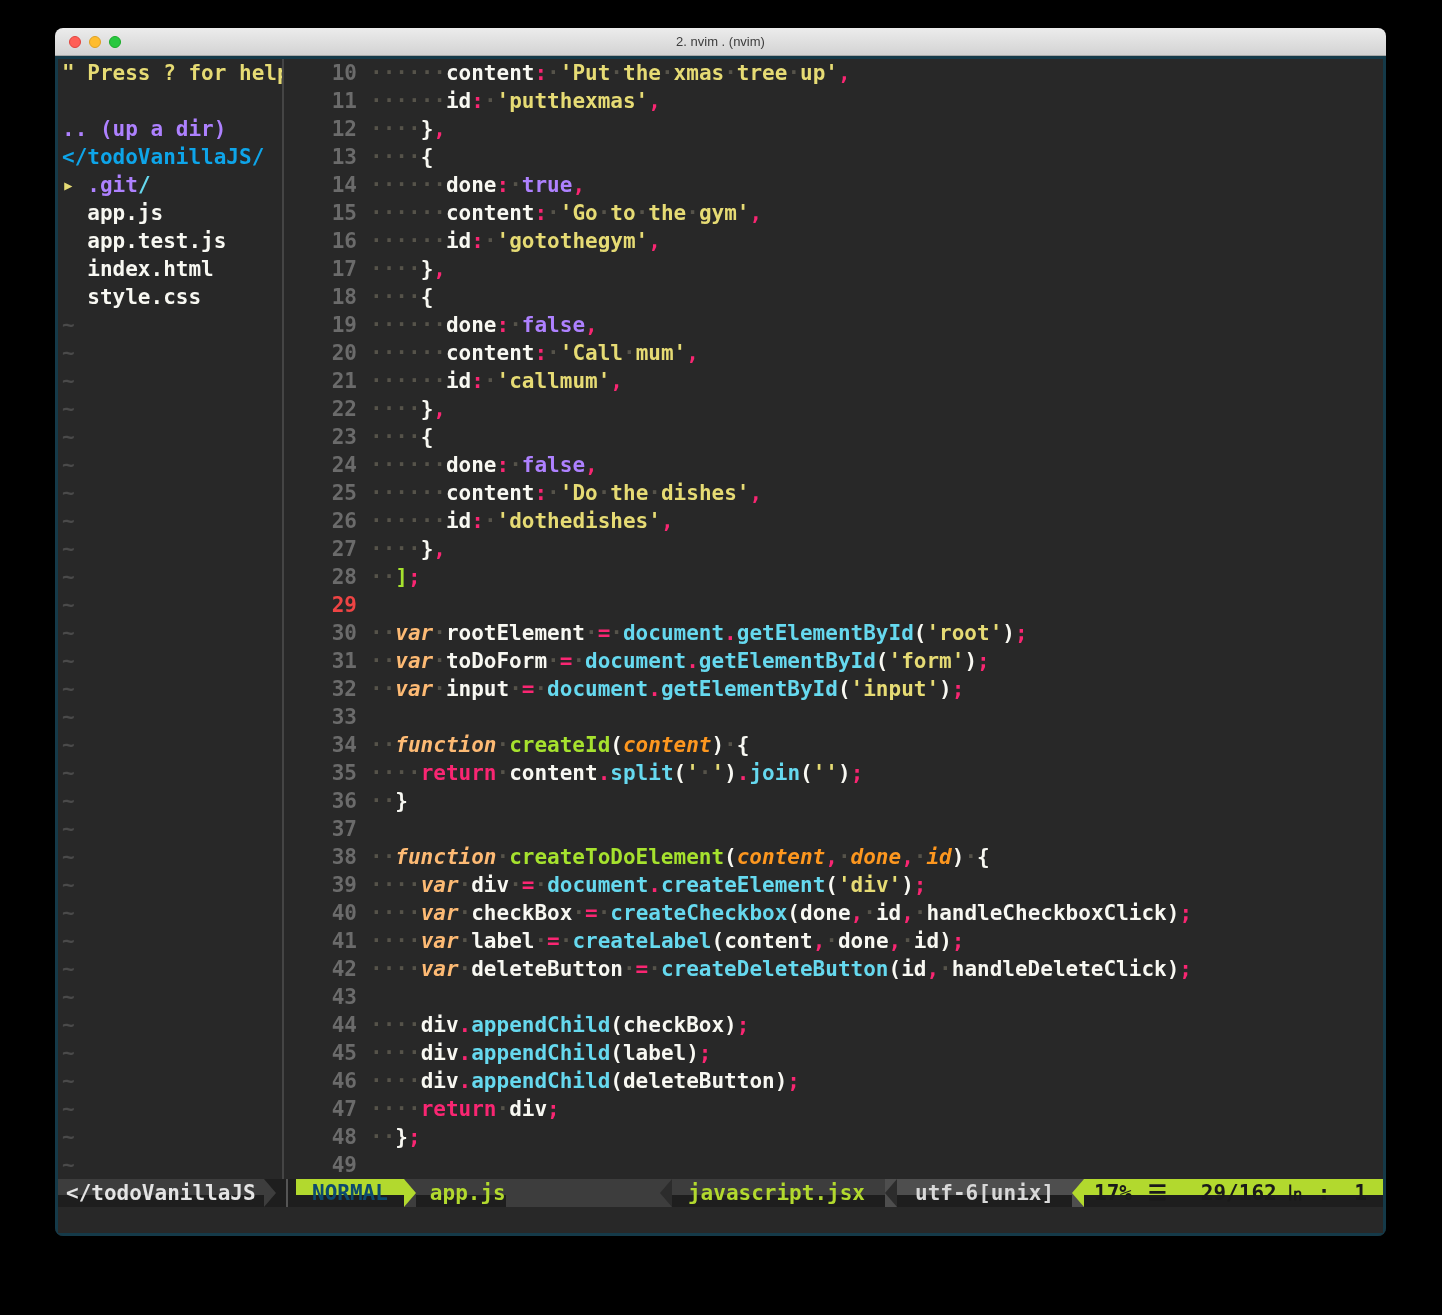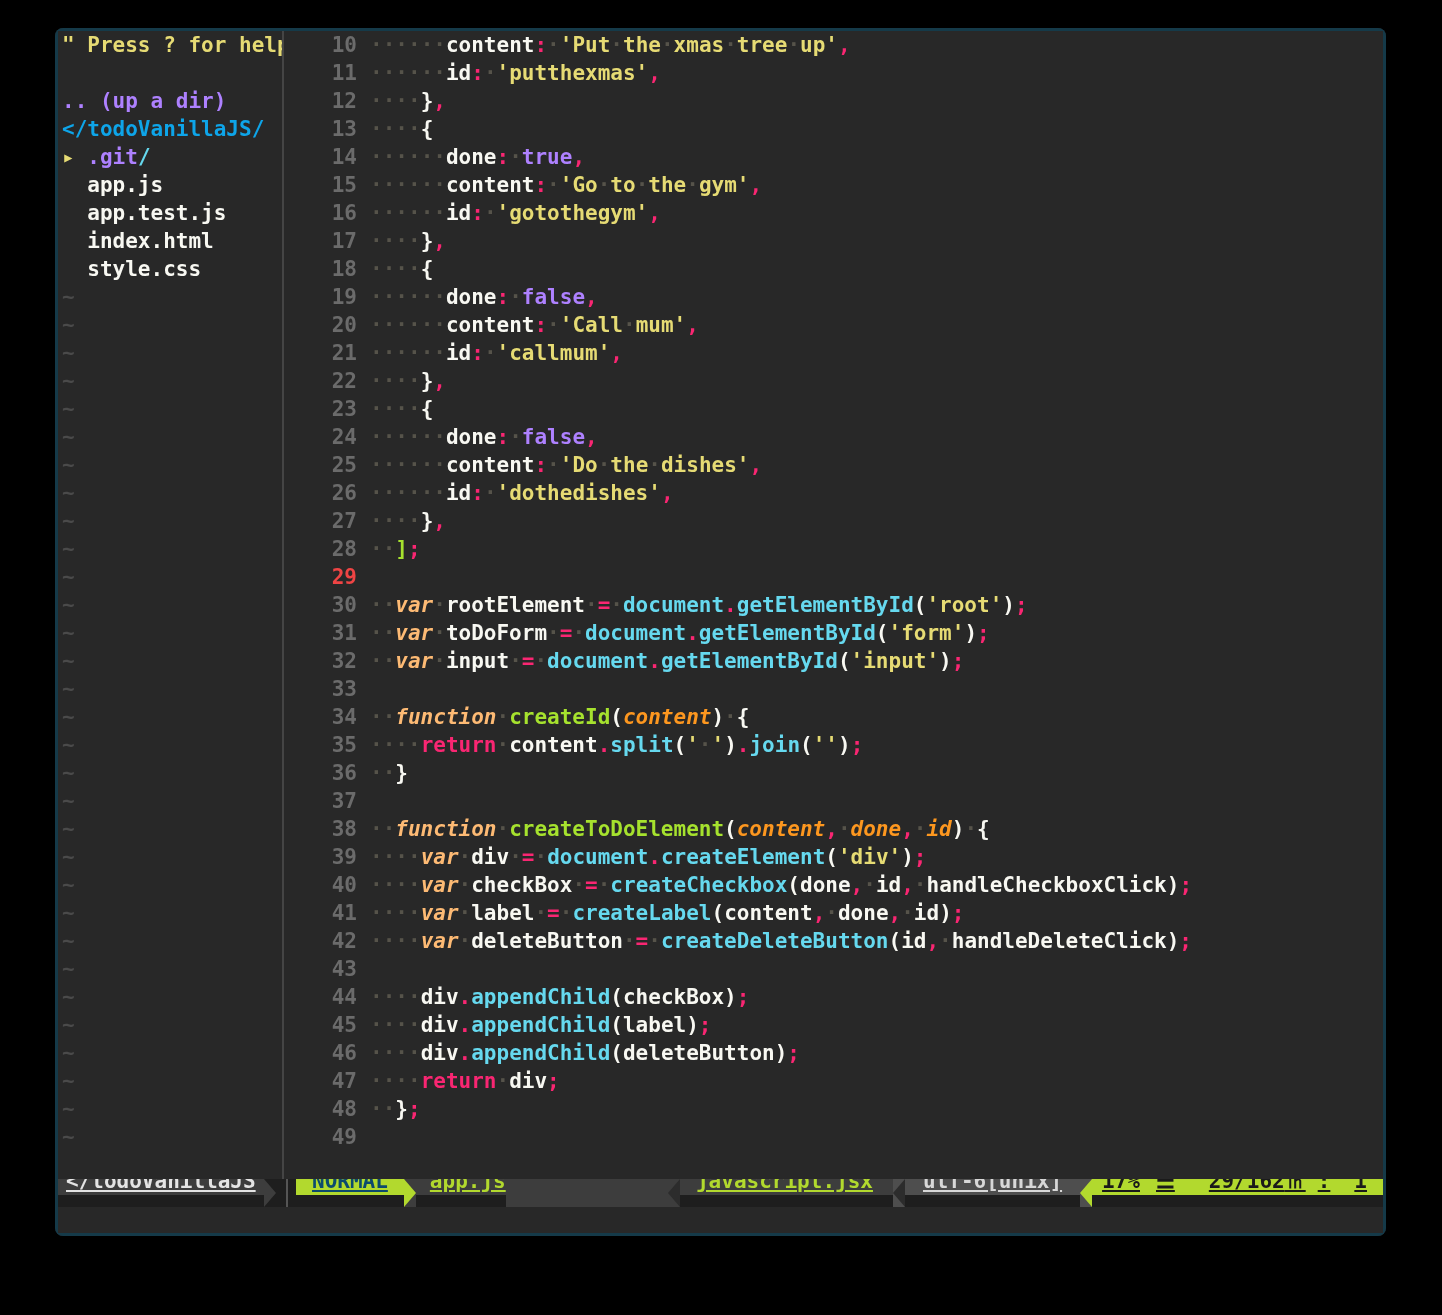--- a/index.html
+++ b/index.html
@@ -64,52 +64,60 @@
   .s-dir   { color:#ae81ff; }
   .s-root  { color:#0ea5e9; }
   .s-arrow { color:#e6db74; }
   .s-slash { color:#66d9ef; }
   .s-file  { color:#f8f8f2; }
   .s-plain { color:#f8f8f2; }
   .s-tilde { color:#4a4a4a; }
 
   
   .statusline { height:28px; flex:0 0 28px; display:flex; background:#1e1e1e; overflow:hidden; }
-  .seg { display:flex; align-items:flex-end; height:16px;text-decoration:underline; }
+  .seg { display:flex; align-items:flex-start; height:16px; }
   .sl-tree { width:206px; flex:0 0 206px; background:#3d3d3d; color:#e4e4e4; padding-left:8px; }
   .arr-r-gray  { width:0; height:0; border-top:14px solid transparent; border-bottom:14px solid transparent; border-left:12px solid #3d3d3d; }
   .sl-gap   { width:10px; flex:0 0 10px; background:#1e1e1e; }
   .sl-vline { width:2px; flex:0 0 2px; background:#555; }
   .sl-gap2  { width:8px; flex:0 0 8px; background:#1e1e1e; }
   .sl-mode  { background:var(--lime); color:#0c4a6e; padding:0 16px; }
   .arr-r-lime { width:0; height:0; border-top:14px solid transparent; border-bottom:14px solid transparent; border-left:12px solid var(--lime); background:#3d3d3d; }
   .sl-file  { background:#3d3d3d; color:var(--lime); padding:0 0 0 14px; }
   .sl-fill  { flex:1; background:#3d3d3d; }
   .chev-l   { width:0; height:0; border-top:14px solid transparent; border-bottom:14px solid transparent; border-right:12px solid #2c2c2c; background:#3d3d3d; }
   .sl-ft    { background:#3d3d3d; color:var(--lime); padding:0 20px 0 16px; }
   .chev-l2  { width:0; height:0; border-top:14px solid transparent; border-bottom:14px solid transparent; border-right:12px solid #2c2c2c; background:#4e4e4e; }
   .sl-enc   { background:#4e4e4e; color:#d8d8d8; padding:0 18px; }
   .arr-l-lime { width:0; height:0; border-top:14px solid transparent; border-bottom:14px solid transparent; border-right:12px solid var(--lime); background:#4e4e4e; }
   .sl-pos   { background:var(--lime); color:#1a1a1a; padding:0 16px 0 10px; flex:0 0 auto; }
   .sl-pos span { display:inline-block; }
   .sp-pct { margin-right:16px; }
   .sp-lsym{ margin-right:34px; }
-  .sp-lin { margin-right:0; }
+  .sp-lin { margin-right:8px; }
   .sp-max { margin-right:12px; }
   .sp-col { margin-right:24px; }
 
   .cmdline { height:26px; flex:0 0 26px; background:#282828; }
 
   :root { --lime:#b2d92e; }
 </style>
 </head>
 <body>
 
 <div class="window">
 
+  <div class="titlebar">
+    <div class="traffic">
+      <div class="tl red"></div>
+      <div class="tl yellow"></div>
+      <div class="tl green"></div>
+    </div>
+    <div class="title-text">2. nvim . (nvim)</div>
+  </div>
 
   <div class="terminal">
     <div class="main">
       <div class="sidebar" id="sidebar"><div class="row"><span class="s-help">" Press ? for help</span></div><div class="row"></div><div class="row"><span class="s-dir">.. (up a dir)</span></div><div class="row"><span class="s-root">&lt;/todoVanillaJS/</span></div><div class="row"><span class="s-arrow">▸</span><span class="s-plain"> </span><span class="s-dir">.git</span><span class="s-slash">/</span></div><div class="row"><span class="s-plain">  </span><span class="s-file">app.js</span></div><div class="row"><span class="s-plain">  </span><span class="s-file">app.test.js</span></div><div class="row"><span class="s-plain">  </span><span class="s-file">index.html</span></div><div class="row"><span class="s-plain">  </span><span class="s-file">style.css</span></div><div class="row"><span class="s-tilde">~</span></div><div class="row"><span class="s-tilde">~</span></div><div class="row"><span class="s-tilde">~</span></div><div class="row"><span class="s-tilde">~</span></div><div class="row"><span class="s-tilde">~</span></div><div class="row"><span class="s-tilde">~</span></div><div class="row"><span class="s-tilde">~</span></div><div class="row"><span class="s-tilde">~</span></div><div class="row"><span class="s-tilde">~</span></div><div class="row"><span class="s-tilde">~</span></div><div class="row"><span class="s-tilde">~</span></div><div class="row"><span class="s-tilde">~</span></div><div class="row"><span class="s-tilde">~</span></div><div class="row"><span class="s-tilde">~</span></div><div class="row"><span class="s-tilde">~</span></div><div class="row"><span class="s-tilde">~</span></div><div class="row"><span class="s-tilde">~</span></div><div class="row"><span class="s-tilde">~</span></div><div class="row"><span class="s-tilde">~</span></div><div class="row"><span class="s-tilde">~</span></div><div class="row"><span class="s-tilde">~</span></div><div class="row"><span class="s-tilde">~</span></div><div class="row"><span class="s-tilde">~</span></div><div class="row"><span class="s-tilde">~</span></div><div class="row"><span class="s-tilde">~</span></div><div class="row"><span class="s-tilde">~</span></div><div class="row"><span class="s-tilde">~</span></div><div class="row"><span class="s-tilde">~</span></div><div class="row"><span class="s-tilde">~</span></div><div class="row"><span class="s-tilde">~</span></div><div class="row"><span class="s-tilde">~</span></div></div>
       <div class="vsep"></div>
       <div class="code" id="code"><div class="line"><span class="ln">10</span><span class="t-sp">·</span><span class="t-sp">·</span><span class="t-sp">·</span><span class="t-sp">·</span><span class="t-sp">·</span><span class="t-sp">·</span><span class="t-id">content</span><span class="t-pun">:</span><span class="t-sp">·</span><span class="t-str">'Put</span><span class="t-sp">·</span><span class="t-str">the</span><span class="t-sp">·</span><span class="t-str">xmas</span><span class="t-sp">·</span><span class="t-str">tree</span><span class="t-sp">·</span><span class="t-str">up'</span><span class="t-pun">,</span></div><div class="line"><span class="ln">11</span><span class="t-sp">·</span><span class="t-sp">·</span><span class="t-sp">·</span><span class="t-sp">·</span><span class="t-sp">·</span><span class="t-sp">·</span><span class="t-id">id</span><span class="t-pun">:</span><span class="t-sp">·</span><span class="t-str">'putthexmas'</span><span class="t-pun">,</span></div><div class="line"><span class="ln">12</span><span class="t-sp">·</span><span class="t-sp">·</span><span class="t-sp">·</span><span class="t-sp">·</span><span class="t-id">}</span><span class="t-pun">,</span></div><div class="line"><span class="ln">13</span><span class="t-sp">·</span><span class="t-sp">·</span><span class="t-sp">·</span><span class="t-sp">·</span><span class="t-id">{</span></div><div class="line"><span class="ln">14</span><span class="t-sp">·</span><span class="t-sp">·</span><span class="t-sp">·</span><span class="t-sp">·</span><span class="t-sp">·</span><span class="t-sp">·</span><span class="t-id">done</span><span class="t-pun">:</span><span class="t-sp">·</span><span class="t-con">true</span><span class="t-pun">,</span></div><div class="line"><span class="ln">15</span><span class="t-sp">·</span><span class="t-sp">·</span><span class="t-sp">·</span><span class="t-sp">·</span><span class="t-sp">·</span><span class="t-sp">·</span><span class="t-id">content</span><span class="t-pun">:</span><span class="t-sp">·</span><span class="t-str">'Go</span><span class="t-sp">·</span><span class="t-str">to</span><span class="t-sp">·</span><span class="t-str">the</span><span class="t-sp">·</span><span class="t-str">gym'</span><span class="t-pun">,</span></div><div class="line"><span class="ln">16</span><span class="t-sp">·</span><span class="t-sp">·</span><span class="t-sp">·</span><span class="t-sp">·</span><span class="t-sp">·</span><span class="t-sp">·</span><span class="t-id">id</span><span class="t-pun">:</span><span class="t-sp">·</span><span class="t-str">'gotothegym'</span><span class="t-pun">,</span></div><div class="line"><span class="ln">17</span><span class="t-sp">·</span><span class="t-sp">·</span><span class="t-sp">·</span><span class="t-sp">·</span><span class="t-id">}</span><span class="t-pun">,</span></div><div class="line"><span class="ln">18</span><span class="t-sp">·</span><span class="t-sp">·</span><span class="t-sp">·</span><span class="t-sp">·</span><span class="t-id">{</span></div><div class="line"><span class="ln">19</span><span class="t-sp">·</span><span class="t-sp">·</span><span class="t-sp">·</span><span class="t-sp">·</span><span class="t-sp">·</span><span class="t-sp">·</span><span class="t-id">done</span><span class="t-pun">:</span><span class="t-sp">·</span><span class="t-con">false</span><span class="t-pun">,</span></div><div class="line"><span class="ln">20</span><span class="t-sp">·</span><span class="t-sp">·</span><span class="t-sp">·</span><span class="t-sp">·</span><span class="t-sp">·</span><span class="t-sp">·</span><span class="t-id">content</span><span class="t-pun">:</span><span class="t-sp">·</span><span class="t-str">'Call</span><span class="t-sp">·</span><span class="t-str">mum'</span><span class="t-pun">,</span></div><div class="line"><span class="ln">21</span><span class="t-sp">·</span><span class="t-sp">·</span><span class="t-sp">·</span><span class="t-sp">·</span><span class="t-sp">·</span><span class="t-sp">·</span><span class="t-id">id</span><span class="t-pun">:</span><span class="t-sp">·</span><span class="t-str">'callmum'</span><span class="t-pun">,</span></div><div class="line"><span class="ln">22</span><span class="t-sp">·</span><span class="t-sp">·</span><span class="t-sp">·</span><span class="t-sp">·</span><span class="t-id">}</span><span class="t-pun">,</span></div><div class="line"><span class="ln">23</span><span class="t-sp">·</span><span class="t-sp">·</span><span class="t-sp">·</span><span class="t-sp">·</span><span class="t-id">{</span></div><div class="line"><span class="ln">24</span><span class="t-sp">·</span><span class="t-sp">·</span><span class="t-sp">·</span><span class="t-sp">·</span><span class="t-sp">·</span><span class="t-sp">·</span><span class="t-id">done</span><span class="t-pun">:</span><span class="t-sp">·</span><span class="t-con">false</span><span class="t-pun">,</span></div><div class="line"><span class="ln">25</span><span class="t-sp">·</span><span class="t-sp">·</span><span class="t-sp">·</span><span class="t-sp">·</span><span class="t-sp">·</span><span class="t-sp">·</span><span class="t-id">content</span><span class="t-pun">:</span><span class="t-sp">·</span><span class="t-str">'Do</span><span class="t-sp">·</span><span class="t-str">the</span><span class="t-sp">·</span><span class="t-str">dishes'</span><span class="t-pun">,</span></div><div class="line"><span class="ln">26</span><span class="t-sp">·</span><span class="t-sp">·</span><span class="t-sp">·</span><span class="t-sp">·</span><span class="t-sp">·</span><span class="t-sp">·</span><span class="t-id">id</span><span class="t-pun">:</span><span class="t-sp">·</span><span class="t-str">'dothedishes'</span><span class="t-pun">,</span></div><div class="line"><span class="ln">27</span><span class="t-sp">·</span><span class="t-sp">·</span><span class="t-sp">·</span><span class="t-sp">·</span><span class="t-id">}</span><span class="t-pun">,</span></div><div class="line"><span class="ln">28</span><span class="t-sp">·</span><span class="t-sp">·</span><span class="t-brk">]</span><span class="t-pun">;</span></div><div class="line"><span class="ln cur">29</span></div><div class="line"><span class="ln">30</span><span class="t-sp">·</span><span class="t-sp">·</span><span class="t-kw">var</span><span class="t-sp">·</span><span class="t-id">rootElement</span><span class="t-sp">·</span><span class="t-pun">=</span><span class="t-sp">·</span><span class="t-fn">document</span><span class="t-pun">.</span><span class="t-fn">getElementById</span><span class="t-id">(</span><span class="t-str">'root'</span><span class="t-id">)</span><span class="t-pun">;</span></div><div class="line"><span class="ln">31</span><span class="t-sp">·</span><span class="t-sp">·</span><span class="t-kw">var</span><span class="t-sp">·</span><span class="t-id">toDoForm</span><span class="t-sp">·</span><span class="t-pun">=</span><span class="t-sp">·</span><span class="t-fn">document</span><span class="t-pun">.</span><span class="t-fn">getElementById</span><span class="t-id">(</span><span class="t-str">'form'</span><span class="t-id">)</span><span class="t-pun">;</span></div><div class="line"><span class="ln">32</span><span class="t-sp">·</span><span class="t-sp">·</span><span class="t-kw">var</span><span class="t-sp">·</span><span class="t-id">input</span><span class="t-sp">·</span><span class="t-pun">=</span><span class="t-sp">·</span><span class="t-fn">document</span><span class="t-pun">.</span><span class="t-fn">getElementById</span><span class="t-id">(</span><span class="t-str">'input'</span><span class="t-id">)</span><span class="t-pun">;</span></div><div class="line"><span class="ln">33</span></div><div class="line"><span class="ln">34</span><span class="t-sp">·</span><span class="t-sp">·</span><span class="t-kw">function</span><span class="t-sp">·</span><span class="t-def">createId</span><span class="t-id">(</span><span class="t-par">content</span><span class="t-id">)</span><span class="t-sp">·</span><span class="t-id">{</span></div><div class="line"><span class="ln">35</span><span class="t-sp">·</span><span class="t-sp">·</span><span class="t-sp">·</span><span class="t-sp">·</span><span class="t-key">return</span><span class="t-sp">·</span><span class="t-id">content</span><span class="t-pun">.</span><span class="t-fn">split</span><span class="t-id">(</span><span class="t-str">'</span><span class="t-sp">·</span><span class="t-str">'</span><span class="t-id">)</span><span class="t-pun">.</span><span class="t-fn">join</span><span class="t-id">(</span><span class="t-str">''</span><span class="t-id">)</span><span class="t-pun">;</span></div><div class="line"><span class="ln">36</span><span class="t-sp">·</span><span class="t-sp">·</span><span class="t-id">}</span></div><div class="line"><span class="ln">37</span></div><div class="line"><span class="ln">38</span><span class="t-sp">·</span><span class="t-sp">·</span><span class="t-kw">function</span><span class="t-sp">·</span><span class="t-def">createToDoElement</span><span class="t-id">(</span><span class="t-par">content</span><span class="t-pun">,</span><span class="t-sp">·</span><span class="t-par">done</span><span class="t-pun">,</span><span class="t-sp">·</span><span class="t-par">id</span><span class="t-id">)</span><span class="t-sp">·</span><span class="t-id">{</span></div><div class="line"><span class="ln">39</span><span class="t-sp">·</span><span class="t-sp">·</span><span class="t-sp">·</span><span class="t-sp">·</span><span class="t-kw">var</span><span class="t-sp">·</span><span class="t-id">div</span><span class="t-sp">·</span><span class="t-pun">=</span><span class="t-sp">·</span><span class="t-fn">document</span><span class="t-pun">.</span><span class="t-fn">createElement</span><span class="t-id">(</span><span class="t-str">'div'</span><span class="t-id">)</span><span class="t-pun">;</span></div><div class="line"><span class="ln">40</span><span class="t-sp">·</span><span class="t-sp">·</span><span class="t-sp">·</span><span class="t-sp">·</span><span class="t-kw">var</span><span class="t-sp">·</span><span class="t-id">checkBox</span><span class="t-sp">·</span><span class="t-pun">=</span><span class="t-sp">·</span><span class="t-fn">createCheckbox</span><span class="t-id">(</span><span class="t-id">done</span><span class="t-pun">,</span><span class="t-sp">·</span><span class="t-id">id</span><span class="t-pun">,</span><span class="t-sp">·</span><span class="t-id">handleCheckboxClick</span><span class="t-id">)</span><span class="t-pun">;</span></div><div class="line"><span class="ln">41</span><span class="t-sp">·</span><span class="t-sp">·</span><span class="t-sp">·</span><span class="t-sp">·</span><span class="t-kw">var</span><span class="t-sp">·</span><span class="t-id">label</span><span class="t-sp">·</span><span class="t-pun">=</span><span class="t-sp">·</span><span class="t-fn">createLabel</span><span class="t-id">(</span><span class="t-id">content</span><span class="t-pun">,</span><span class="t-sp">·</span><span class="t-id">done</span><span class="t-pun">,</span><span class="t-sp">·</span><span class="t-id">id</span><span class="t-id">)</span><span class="t-pun">;</span></div><div class="line"><span class="ln">42</span><span class="t-sp">·</span><span class="t-sp">·</span><span class="t-sp">·</span><span class="t-sp">·</span><span class="t-kw">var</span><span class="t-sp">·</span><span class="t-id">deleteButton</span><span class="t-sp">·</span><span class="t-pun">=</span><span class="t-sp">·</span><span class="t-fn">createDeleteButton</span><span class="t-id">(</span><span class="t-id">id</span><span class="t-pun">,</span><span class="t-sp">·</span><span class="t-id">handleDeleteClick</span><span class="t-id">)</span><span class="t-pun">;</span></div><div class="line"><span class="ln">43</span></div><div class="line"><span class="ln">44</span><span class="t-sp">·</span><span class="t-sp">·</span><span class="t-sp">·</span><span class="t-sp">·</span><span class="t-id">div</span><span class="t-pun">.</span><span class="t-fn">appendChild</span><span class="t-id">(</span><span class="t-id">checkBox</span><span class="t-id">)</span><span class="t-pun">;</span></div><div class="line"><span class="ln">45</span><span class="t-sp">·</span><span class="t-sp">·</span><span class="t-sp">·</span><span class="t-sp">·</span><span class="t-id">div</span><span class="t-pun">.</span><span class="t-fn">appendChild</span><span class="t-id">(</span><span class="t-id">label</span><span class="t-id">)</span><span class="t-pun">;</span></div><div class="line"><span class="ln">46</span><span class="t-sp">·</span><span class="t-sp">·</span><span class="t-sp">·</span><span class="t-sp">·</span><span class="t-id">div</span><span class="t-pun">.</span><span class="t-fn">appendChild</span><span class="t-id">(</span><span class="t-id">deleteButton</span><span class="t-id">)</span><span class="t-pun">;</span></div><div class="line"><span class="ln">47</span><span class="t-sp">·</span><span class="t-sp">·</span><span class="t-sp">·</span><span class="t-sp">·</span><span class="t-key">return</span><span class="t-sp">·</span><span class="t-id">div</span><span class="t-pun">;</span></div><div class="line"><span class="ln">48</span><span class="t-sp">·</span><span class="t-sp">·</span><span class="t-id">}</span><span class="t-pun">;</span></div><div class="line"><span class="ln">49</span></div></div>
     </div>
 
     <div class="statusline">
       <div class="seg sl-tree">

